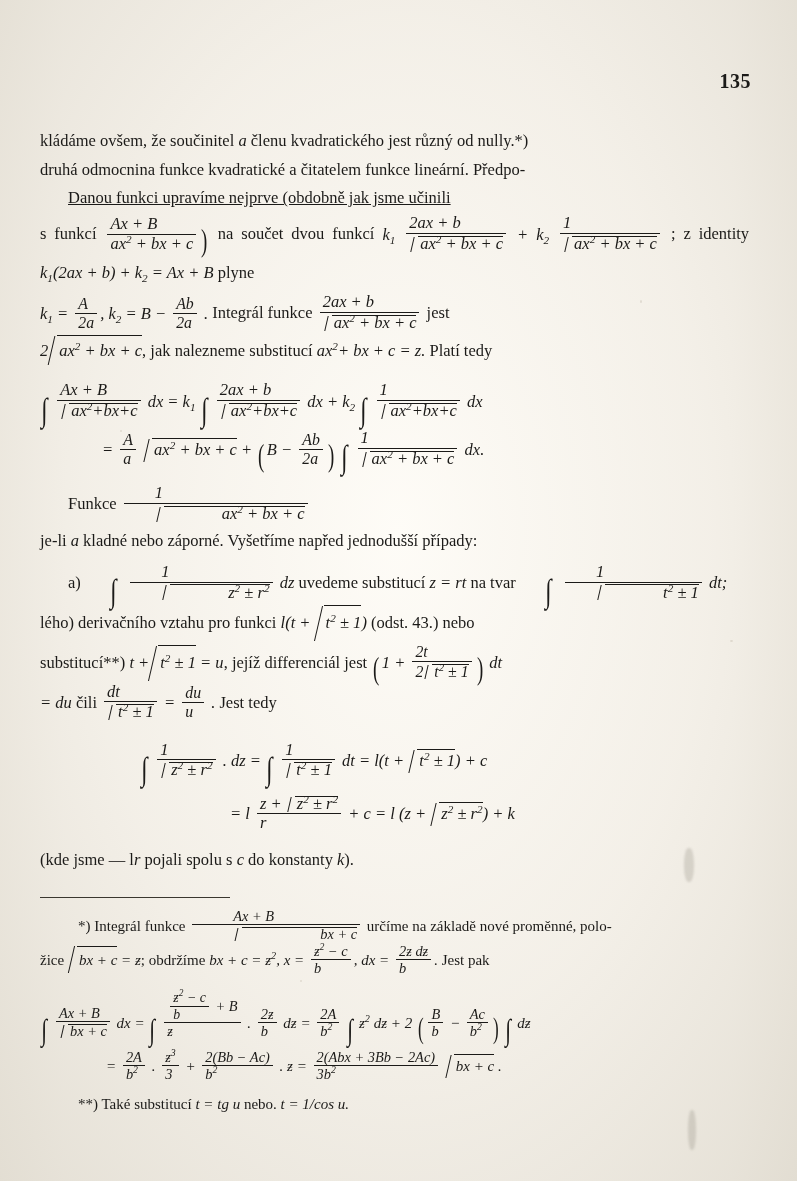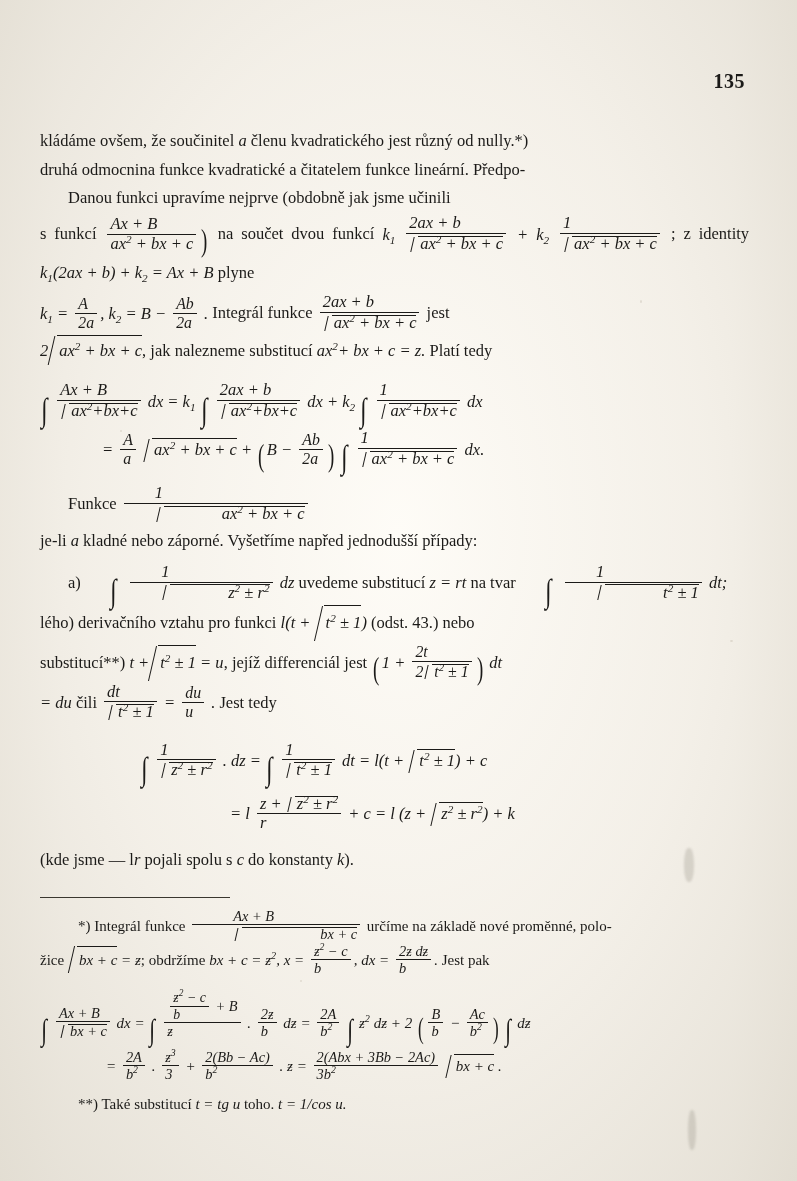--- a/index.html
+++ b/index.html
@@ -29,21 +29,21 @@
     border-radius: 50%;
     opacity: .35;
   }
   .content {
     position: absolute;
     left: 0; top: 0; right: 0; bottom: 0;
     padding: 0;
   }
   .page-number {
     position: absolute;
-    right: 52px;
+    right: 46px;
     top: 70px;
     font-size: 20px;
     font-weight: bold;
     letter-spacing: .5px;
   }
   .body-text {
     position: absolute;
     left: 40px;
     right: 48px;
     top: 128px;
@@ -157,21 +157,21 @@
 
   <div class="body-text">
 
     <p>
       <span>kládáme ovšem, že součinitel</span>
       <span class="math">a</span>
       <span>členu kvadratického jest různý od nully.*)</span>
     </p>
     <p>druhá odmocnina funkce kvadratické a čitatelem funkce lineární. Předpo-</p>
 
-    <p class="indent" style="text-align:justify;">Danou funkci upravíme nejprve (obdobně jak jsme učinili</p>
+    <p class="indent" style="text-align:justify;text-decoration:underline;">Danou funkci upravíme nejprve (obdobně jak jsme učinili</p>
 
     <div class="inline-flow">
       <span>s funkcí</span>
       <span class="math">
         <span class="frac big"><span class="num">Ax + B</span><span class="den">ax<sup>2</sup> + bx + c</span></span><span class="bigparen">)</span>
       </span>
       <span>na součet dvou funkcí</span>
       <span class="math">
         k<sub>1</sub> <span class="frac big"><span class="num">2ax + b</span><span class="den"><span class="sqrt"><span>ax<sup>2</sup> + bx + c</span></span></span></span>
       </span>
@@ -352,19 +352,19 @@
         + <span class="frac"><span class="num">2(Bb − Ac)</span><span class="den">b<sup>2</sup></span></span> . ƶ =
         <span class="frac"><span class="num">2(Abx + 3Bb − 2Ac)</span><span class="den">3b<sup>2</sup></span></span>
         <span class="sqrt"><span>bx + c</span></span> .
       </span>
     </div>
 
     <div class="inline-flow" style="text-indent:38px;margin-top:8px;line-height:1.8;">
       <span>**)</span>
       <span>Také substitucí</span>
       <span class="math">t = tg u</span>
-      <span>toho.</span>
+      <span>nebo.</span>
       <span class="math">t = 1/cos u.</span>
     </div>
 
   </div>
 
 </div>
 
 </body></html>

